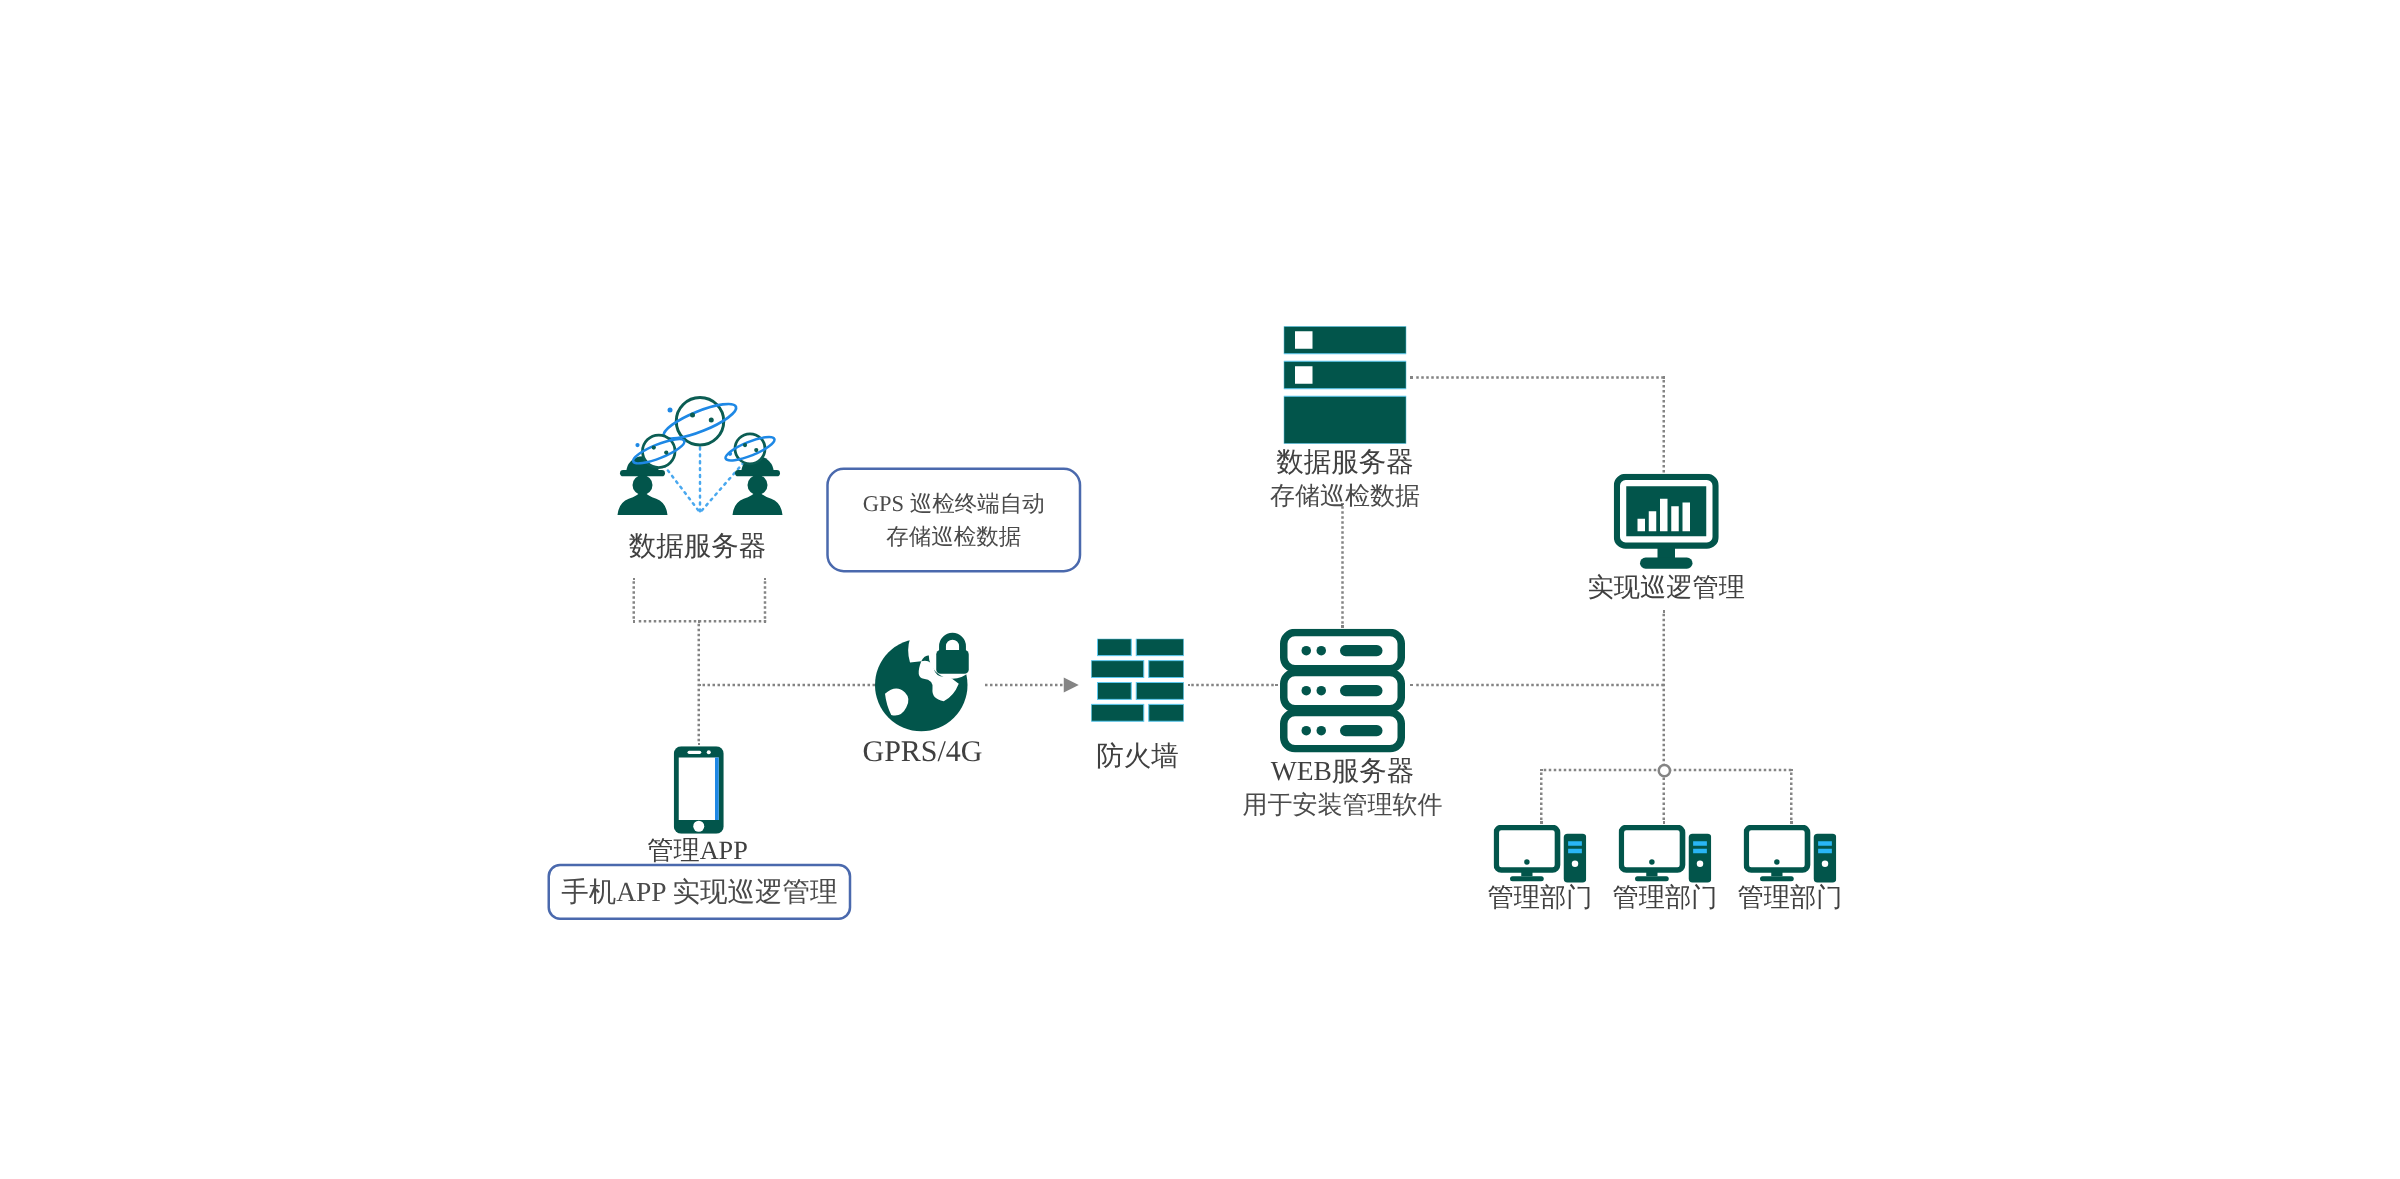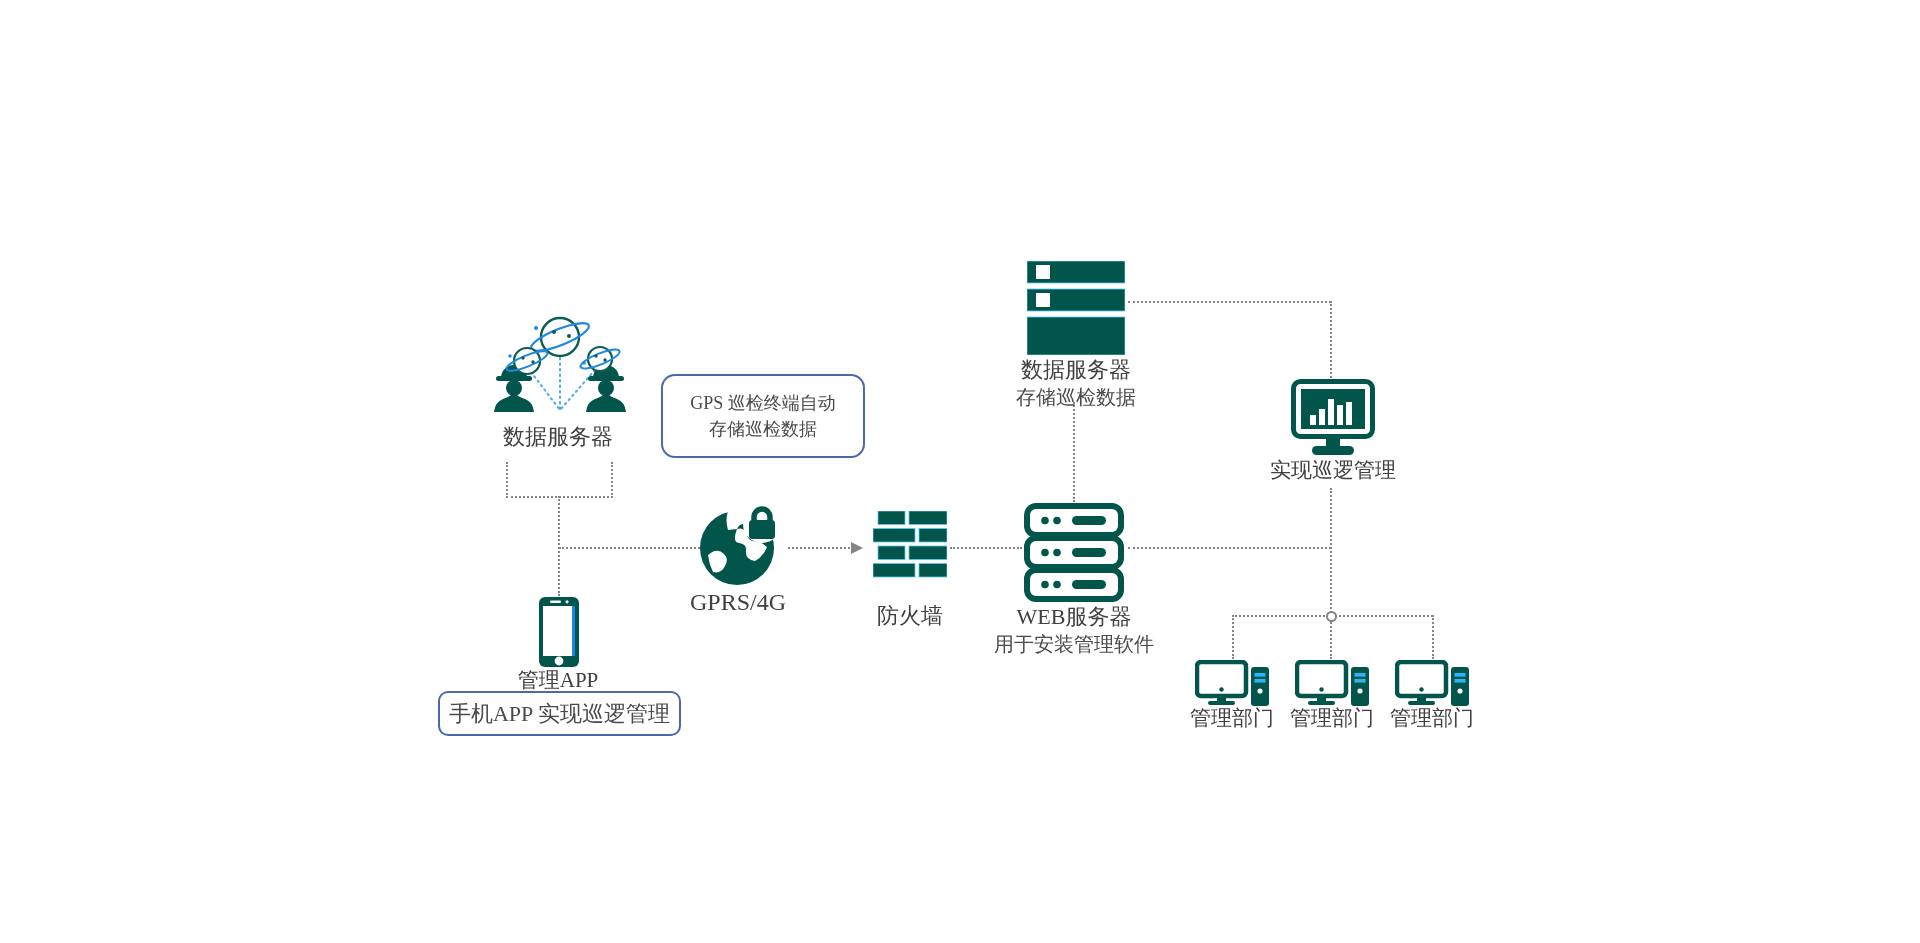--- a/index.html
+++ b/index.html
@@ -159,21 +159,21 @@
         <rect x="36" y="0" width="38" height="13.5"></rect>
         <rect x="0" y="17.5" width="42" height="13.5"></rect>
         <rect x="46" y="17.5" width="28" height="13.5"></rect>
         <rect x="5" y="35" width="27" height="13.5"></rect>
         <rect x="36" y="35" width="38" height="13.5"></rect>
         <rect x="0" y="52.5" width="42" height="13.5"></rect>
         <rect x="46" y="52.5" width="28" height="13.5"></rect>
       </g>
     </svg>
   </div>
-  <div class="label" style="left:830px;top:592px;width:160px;margin-top:11px;">防火墙</div>
+  <div class="label" style="left:830px;top:592px;width:160px;">防火墙</div>
 
   <div class="abs" style="left:1024px;top:503px;width:100px;height:99px;">
     <svg width="100" height="99" viewBox="0 0 100 99">
       <g fill="#ffffff" stroke="#02554B" stroke-width="6">
         <rect x="3" y="3" width="94" height="29" rx="9"></rect>
         <rect x="3" y="35" width="94" height="29" rx="9"></rect>
         <rect x="3" y="67" width="94" height="29" rx="9"></rect>
       </g>
       <g fill="#02554B">
         <circle cx="21" cy="17.5" r="3.8"></circle>

